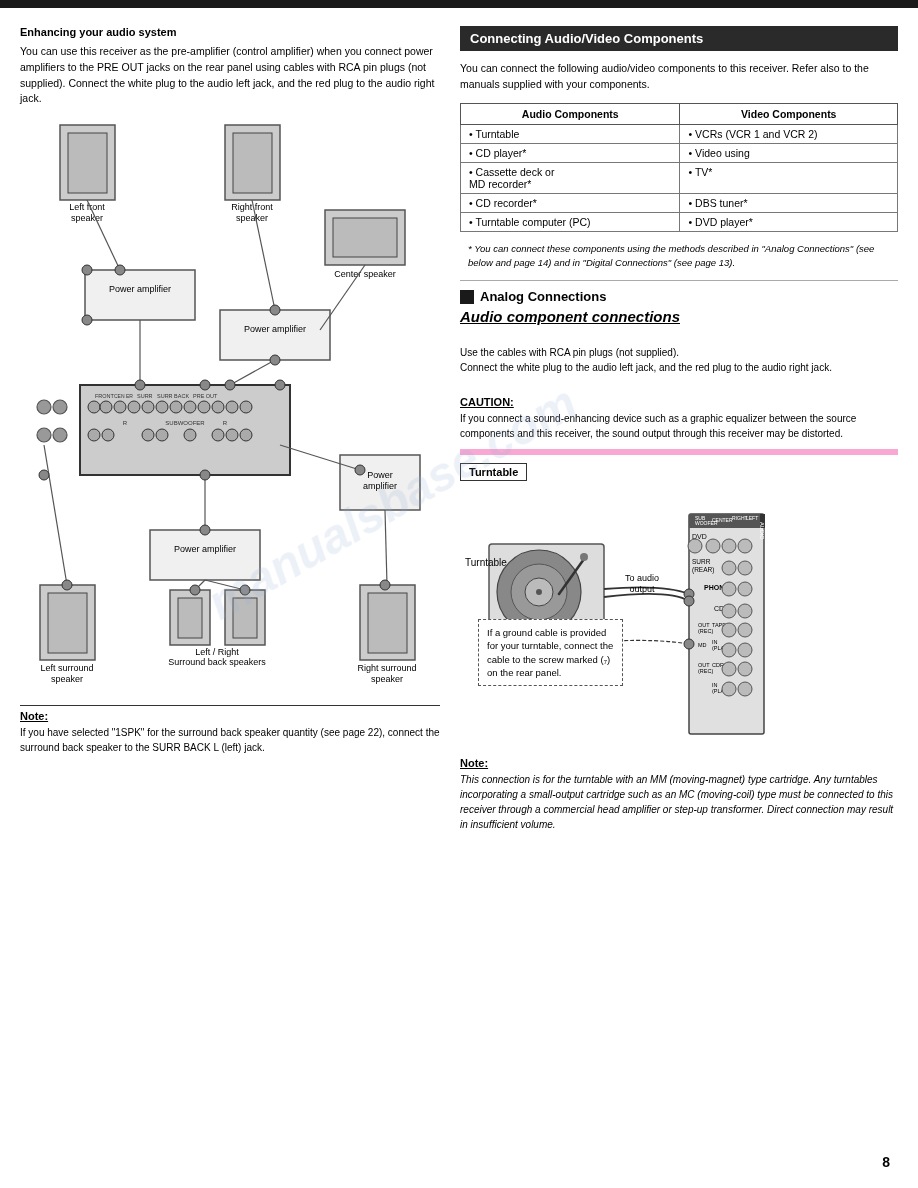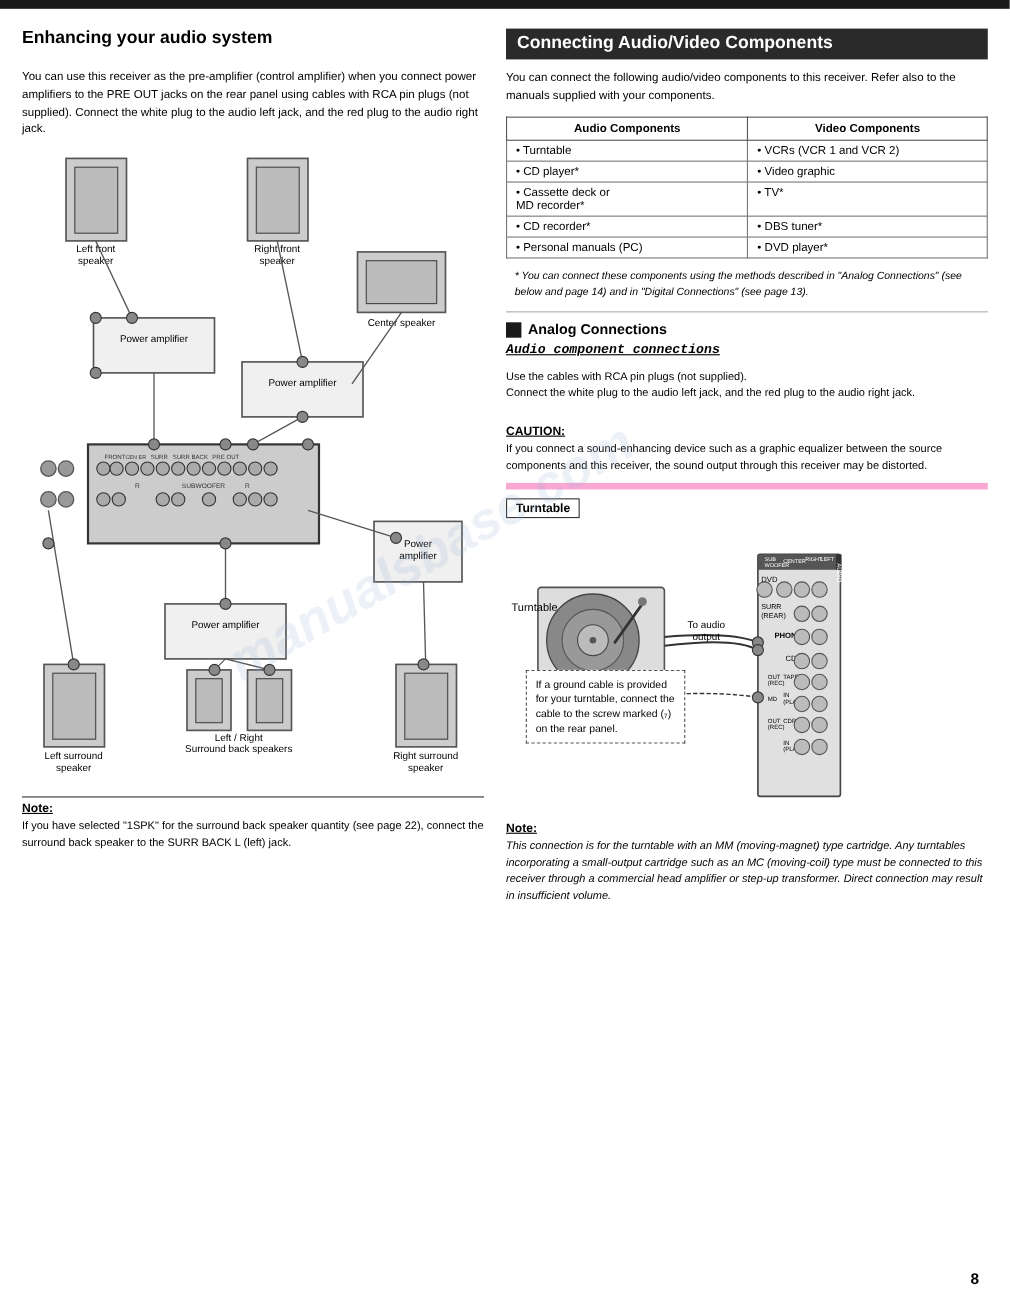--- a/index.html
+++ b/index.html
@@ -26,22 +26,22 @@
     .left-col {
       width: 420px;
       flex-shrink: 0;
     }
     .right-col {
       flex: 1;
     }
     
     .section-title-bold {
       font-weight: bold;
-      font-size: 16px;
-      margin-bottom: 19px;
+      font-size: 11px;
+      margin-bottom: 6px;
     }
     .body-text {
       font-size: 10.5px;
       line-height: 1.5;
       margin-bottom: 8px;
     }
     .diagram-area {
       width: 400px;
       height: 580px;
       position: relative;
@@ -52,21 +52,21 @@
       position: absolute;
       top: 0; left: 0;
       width: 100%;
       height: 100%;
     }
     
     .right-header {
       background: #2a2a2a;
       color: #fff;
       font-weight: bold;
-      font-size: 16px;
+      font-size: 13px;
       padding: 5px 10px;
       margin-bottom: 10px;
     }
     .intro-text {
       font-size: 10.5px;
       line-height: 1.5;
       margin-bottom: 10px;
     }
     
     .components-table {
@@ -106,24 +106,23 @@
     .black-square {
       width: 14px;
       height: 14px;
       background: #1a1a1a;
       display: inline-block;
       flex-shrink: 0;
     }
     .subtitle-italic {
       font-style: italic;
       font-weight: bold;
-      font-size: 12px;
+      font-size: 15px;
       text-decoration: underline;
-      margin-bottom: 10px;
-      font-family: Liberation Mono, monospace;
+      margin-bottom: 20px;
     }
     .section-text {
       font-size: 10px;
       line-height: 1.5;
       margin-bottom: 21px;
     }
     .caution-title {
       font-weight: bold;
       font-size: 11px;
       text-decoration: underline;
@@ -387,32 +386,32 @@
           <th>Video Components</th>
         </tr>
       </thead>
       <tbody>
         <tr>
           <td><span class="bullet-item">Turntable</span></td>
           <td><span class="bullet-item">VCRs (VCR 1 and VCR 2)</span></td>
         </tr>
         <tr>
           <td><span class="bullet-item">CD player*</span></td>
-          <td><span class="bullet-item">Video graphic</span></td>
+          <td><span class="bullet-item">Video using</span></td>
         </tr>
         <tr>
           <td><span class="bullet-item">Cassette deck or<br>MD recorder*</span></td>
           <td><span class="bullet-item">TV*</span></td>
         </tr>
         <tr>
           <td><span class="bullet-item">CD recorder*</span></td>
           <td><span class="bullet-item">DBS tuner*</span></td>
         </tr>
         <tr>
-          <td><span class="bullet-item">Personal manuals (PC)</span></td>
+          <td><span class="bullet-item">Turntable computer (PC)</span></td>
           <td><span class="bullet-item">DVD player*</span></td>
         </tr>
       </tbody>
     </table>
 
     <div class="table-note">* You can connect these components using the methods described in "Analog Connections" (see below and page 14) and in "Digital Connections" (see page 13).</div>
 
     
     <hr style="border:none;border-top:1px solid #aaa;margin-bottom:8px;">
 

